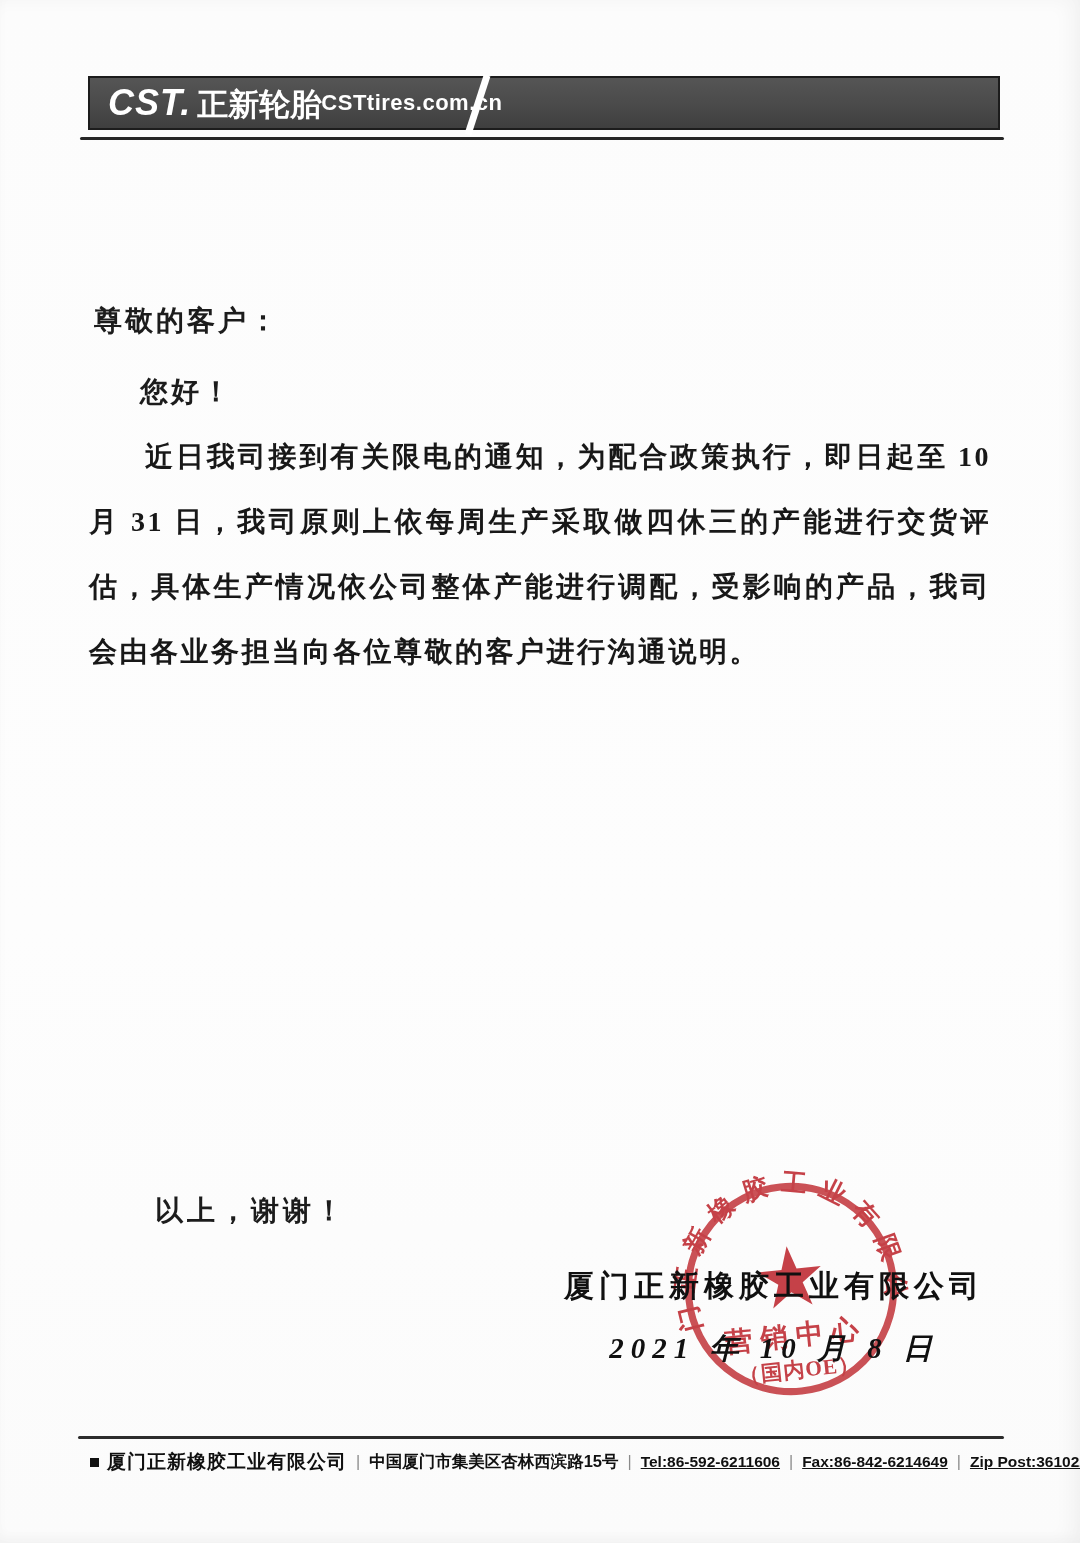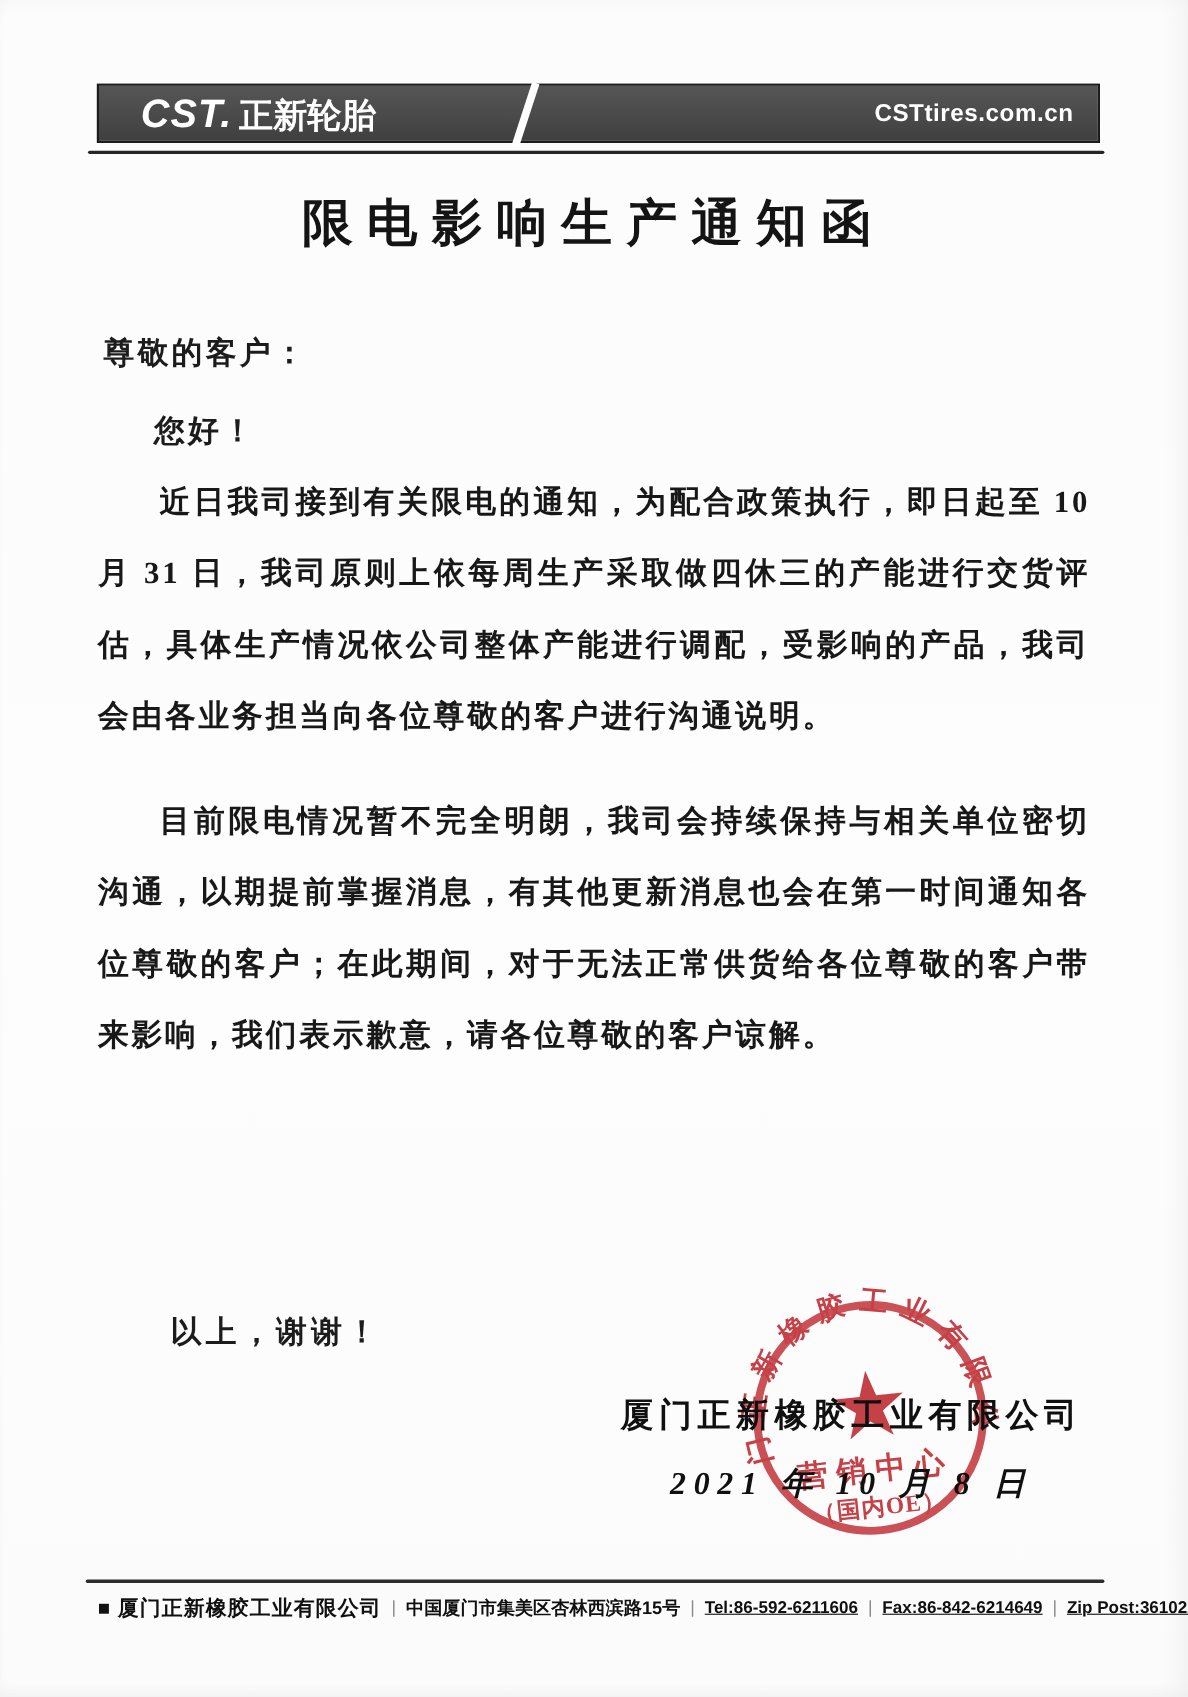--- a/index.html
+++ b/index.html
@@ -12,21 +12,21 @@
     overflow:hidden;
     font-family:"Liberation Serif", serif;
     color:#1c1c1c;
   }
   
   .banner{
     position:absolute;left:88px;top:76px;width:912px;height:54px;
     background:linear-gradient(180deg,#555 0%,#4a4a4a 55%,#3f3f3f 100%);
     border:2px solid #1c1c1c;
     box-sizing:border-box;
-    display:flex;align-items:center;justify-content:space-between;padding-left:20px;
+    display:flex;align-items:center;
   }
   .banner-underline{
     position:absolute;left:80px;top:137px;width:924px;height:3px;
     background:#262626;border-radius:2px;
   }
   .logo-wrap{display:flex;align-items:baseline;padding-left:18px;}
   .logo-cst{
     font-family:"Liberation Sans",sans-serif;
     font-style:italic;font-weight:900;font-size:36px;color:#fff;
     letter-spacing:1px;line-height:1;
@@ -114,27 +114,25 @@
   <div class="banner">
     <div class="logo-wrap">
       <span class="logo-cst">CST.</span>
       <span class="logo-brand">正新轮胎</span>
     </div>
     <div class="banner-slash"></div>
     <span class="banner-site">CSTtires.com.cn</span>
   </div>
   <div class="banner-underline"></div>
 
-  <div class="title">限电影响生产通知函</div>
 
   <div class="salutation">尊敬的客户：</div>
   <div class="greeting">您好！</div>
 
   <div class="para para-1">近日我司接到有关限电的通知，为配合政策执行，即日起至 10 月 31 日，我司原则上依每周生产采取做四休三的产能进行交货评估，具体生产情况依公司整体产能进行调配，受影响的产品，我司会由各业务担当向各位尊敬的客户进行沟通说明。</div>
-  <div class="para para-2">目前限电情况暂不完全明朗，我司会持续保持与相关单位密切沟通，以期提前掌握消息，有其他更新消息也会在第一时间通知各位尊敬的客户；在此期间，对于无法正常供货给各位尊敬的客户带来影响，我们表示歉意，请各位尊敬的客户谅解。</div>
 
   <div class="closing">以上，谢谢！</div>
 
   <div class="sig-block">
     <div class="sig-company">厦门正新橡胶工业有限公司</div>
     <div class="sig-date">2021 年 10 月 8 日</div>
   </div>
 
   <div class="stamp">
     <svg viewBox="0 0 250 250" width="254" height="254">

